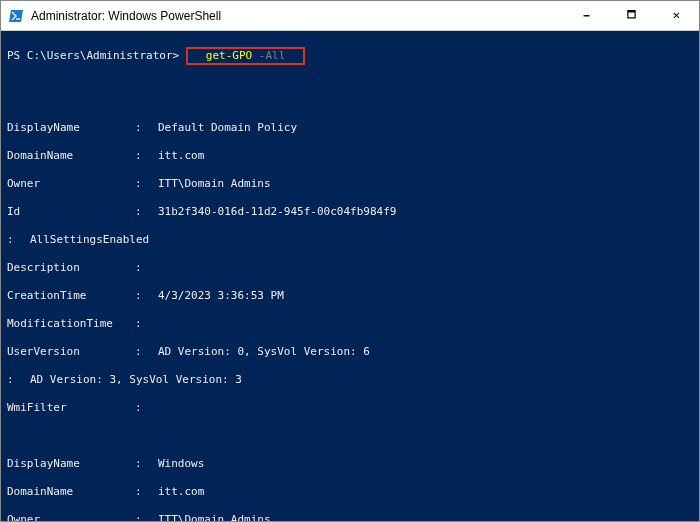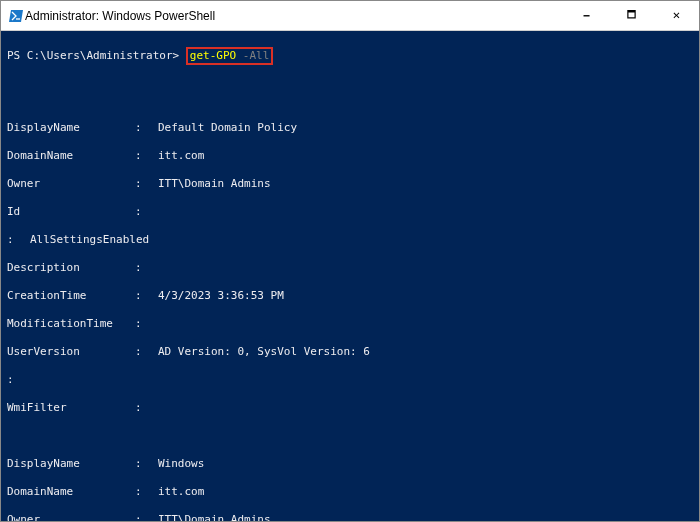--- a/index.html
+++ b/index.html
@@ -26,20 +26,21 @@
       align-items: center;
       justify-content: space-between;
       font-family: 'Segoe UI', Tahoma, sans-serif;
       font-size: 12px;
       color: #000;
       border-bottom: 1px solid #d0d0d0;
     }
     .titlebar-left {
       display: flex;
       align-items: center;
+      gap: 6px;
       padding-left: 8px;
     }
     .app-icon {
       width: 16px;
       height: 16px;
       display: inline-block;
     }
     .window-controls {
       display: flex;
       height: 100%;
@@ -62,21 +63,21 @@
       padding: 2px 6px;
       line-height: 14px;
       white-space: pre;
       overflow: hidden;
       font-family: Consolas, 'Lucida Console', monospace;
       font-size: 11px;
     }
     .prompt { color: #eeedf0; }
     .cmd-highlight {
       border: 2px solid #d93025;
-      padding: 0 2px;
+      padding: 0 18px;
       display: inline-block;
       line-height: 14px;
     }
     .cmd-yellow { color: #ffff00; }
     .cmd-gray { color: #808080; }
     .kv-row { display: flex; gap: 13px; }
     .kv-key { display: inline-block; width: 115px; }
     .kv-colon { display: inline-block; width: 10px; }
     .kv-val { }
     .blank { height: 14px; }
@@ -110,27 +111,27 @@
     </div>
   </div>
 
   <div class="terminal">
 <span class="prompt">PS C:\Users\Administrator&gt;</span> <span class="cmd-highlight"><span class="cmd-yellow">get-GPO</span><span class="cmd-gray"> -All</span></span>
 <div class="blank"></div>
 <div class="blank"></div>
 <div class="kv-row"><span class="kv-key">DisplayName</span><span class="kv-colon">:</span> <span class="kv-val">Default Domain Policy</span></div>
 <div class="kv-row"><span class="kv-key">DomainName</span><span class="kv-colon">:</span> <span class="kv-val">itt.com</span></div>
 <div class="kv-row"><span class="kv-key">Owner</span><span class="kv-colon">:</span> <span class="kv-val">ITT\Domain Admins</span></div>
-<div class="kv-row"><span class="kv-key">Id</span><span class="kv-colon">:</span> </div>
+<div class="kv-row"><span class="kv-key">Id</span><span class="kv-colon">:</span> <span class="kv-val">31b2f340-016d-11d2-945f-00c04fb984f9</span></div>
 <div class="kv-row"><span class="kv-colon">:</span> <span class="kv-val">AllSettingsEnabled</span></div>
 <div class="kv-row"><span class="kv-key">Description</span><span class="kv-colon">:</span> <span class="kv-val"></span></div>
 <div class="kv-row"><span class="kv-key">CreationTime</span><span class="kv-colon">:</span> <span class="kv-val">4/3/2023 3:36:53 PM</span></div>
 <div class="kv-row"><span class="kv-key">ModificationTime</span><span class="kv-colon">:</span> </div>
 <div class="kv-row"><span class="kv-key">UserVersion</span><span class="kv-colon">:</span> <span class="kv-val">AD Version: 0, SysVol Version: 6</span></div>
-<div class="kv-row"><span class="kv-colon">:</span> </div>
+<div class="kv-row"><span class="kv-colon">:</span> <span class="kv-val">AD Version: 3, SysVol Version: 3</span></div>
 <div class="kv-row"><span class="kv-key">WmiFilter</span><span class="kv-colon">:</span> <span class="kv-val"></span></div>
 <div class="blank"></div>
 <div class="kv-row"><span class="kv-key">DisplayName</span><span class="kv-colon">:</span> <span class="kv-val">Windows</span></div>
 <div class="kv-row"><span class="kv-key">DomainName</span><span class="kv-colon">:</span> <span class="kv-val">itt.com</span></div>
 <div class="kv-row"><span class="kv-key">Owner</span><span class="kv-colon">:</span> <span class="kv-val">ITT\Domain Admins</span></div>
 
 
 
 
 

